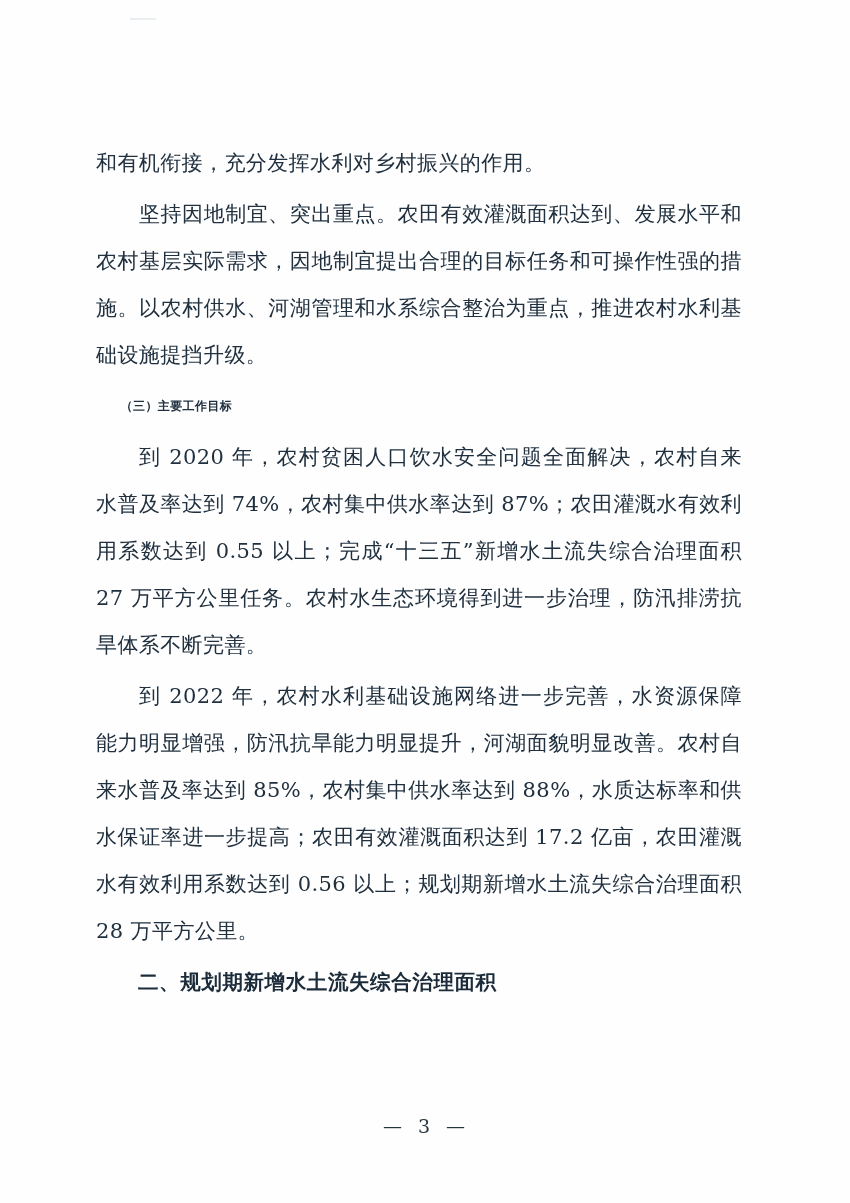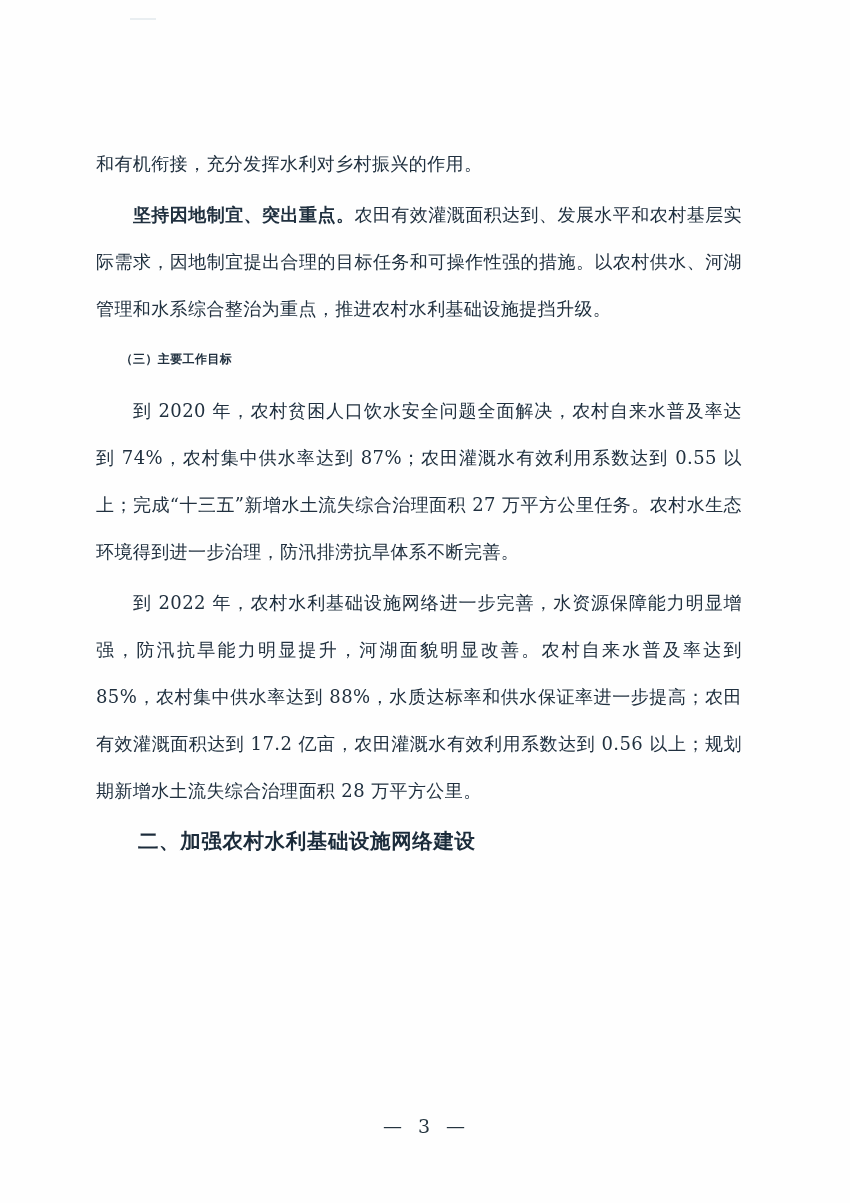--- a/index.html
+++ b/index.html
@@ -16,33 +16,33 @@
     font-family: "DejaVu Serif", "Liberation Serif", serif;
   }
   .content {
     position: absolute;
     left: 96px;
     top: 140px;
     width: 646px;
   }
   p.para {
     margin: 0 0 4px 0;
-    font-size: 18px;
+    font-size: 21px;
     line-height: 47px;
     color: #20303f;
     text-align: justify;
     text-justify: inter-ideograph;
     letter-spacing: 0.4px;
     font-weight: 500;
   }
   p.indent {
     text-indent: 2.05em;
   }
   .lead {
-    font-weight: 700;
+    font-weight: 400;
   }
   p.heading {
     margin: 0 0 4px 0;
     font-size: 20.5px;
     line-height: 47px;
     color: #1b2b3a;
     text-indent: 2.05em;
     font-weight: 700;
     letter-spacing: 0.6px;
   }
@@ -97,21 +97,21 @@
       <span class="lead">坚持因地制宜、突出重点。</span><span>农田有效灌溉面积达到、发展水平和农村基层实际需求，因地制宜提出合理的目标任务和可操作性强的措施。以农村供水、河湖管理和水系综合整治为重点，推进农村水利基础设施提挡升级。</span>
     </p>
 
 
     <p class="subheading">（三）主要工作目标</p>
 
     <p class="para indent">到 2020 年，农村贫困人口饮水安全问题全面解决，农村自来水普及率达到 74%，农村集中供水率达到 87%；农田灌溉水有效利用系数达到 0.55 以上；完成“十三五”新增水土流失综合治理面积 27 万平方公里任务。农村水生态环境得到进一步治理，防汛排涝抗旱体系不断完善。</p>
 
     <p class="para indent">到 2022 年，农村水利基础设施网络进一步完善，水资源保障能力明显增强，防汛抗旱能力明显提升，河湖面貌明显改善。农村自来水普及率达到 85%，农村集中供水率达到 88%，水质达标率和供水保证率进一步提高；农田有效灌溉面积达到 17.2 亿亩，农田灌溉水有效利用系数达到 0.56 以上；规划期新增水土流失综合治理面积 28 万平方公里。</p>
 
-    <p class="heading">二、加强农村水利基础设施网络建设</p>
+    <p class="heading">二、规划期新增水土流失综合治理面积</p>
 
   </div>
 
   <div class="footer">
     <span class="dash">—</span><span class="pagenum">3</span><span class="dash">—</span>
   </div>
 
 </div>
 
 </body></html>

